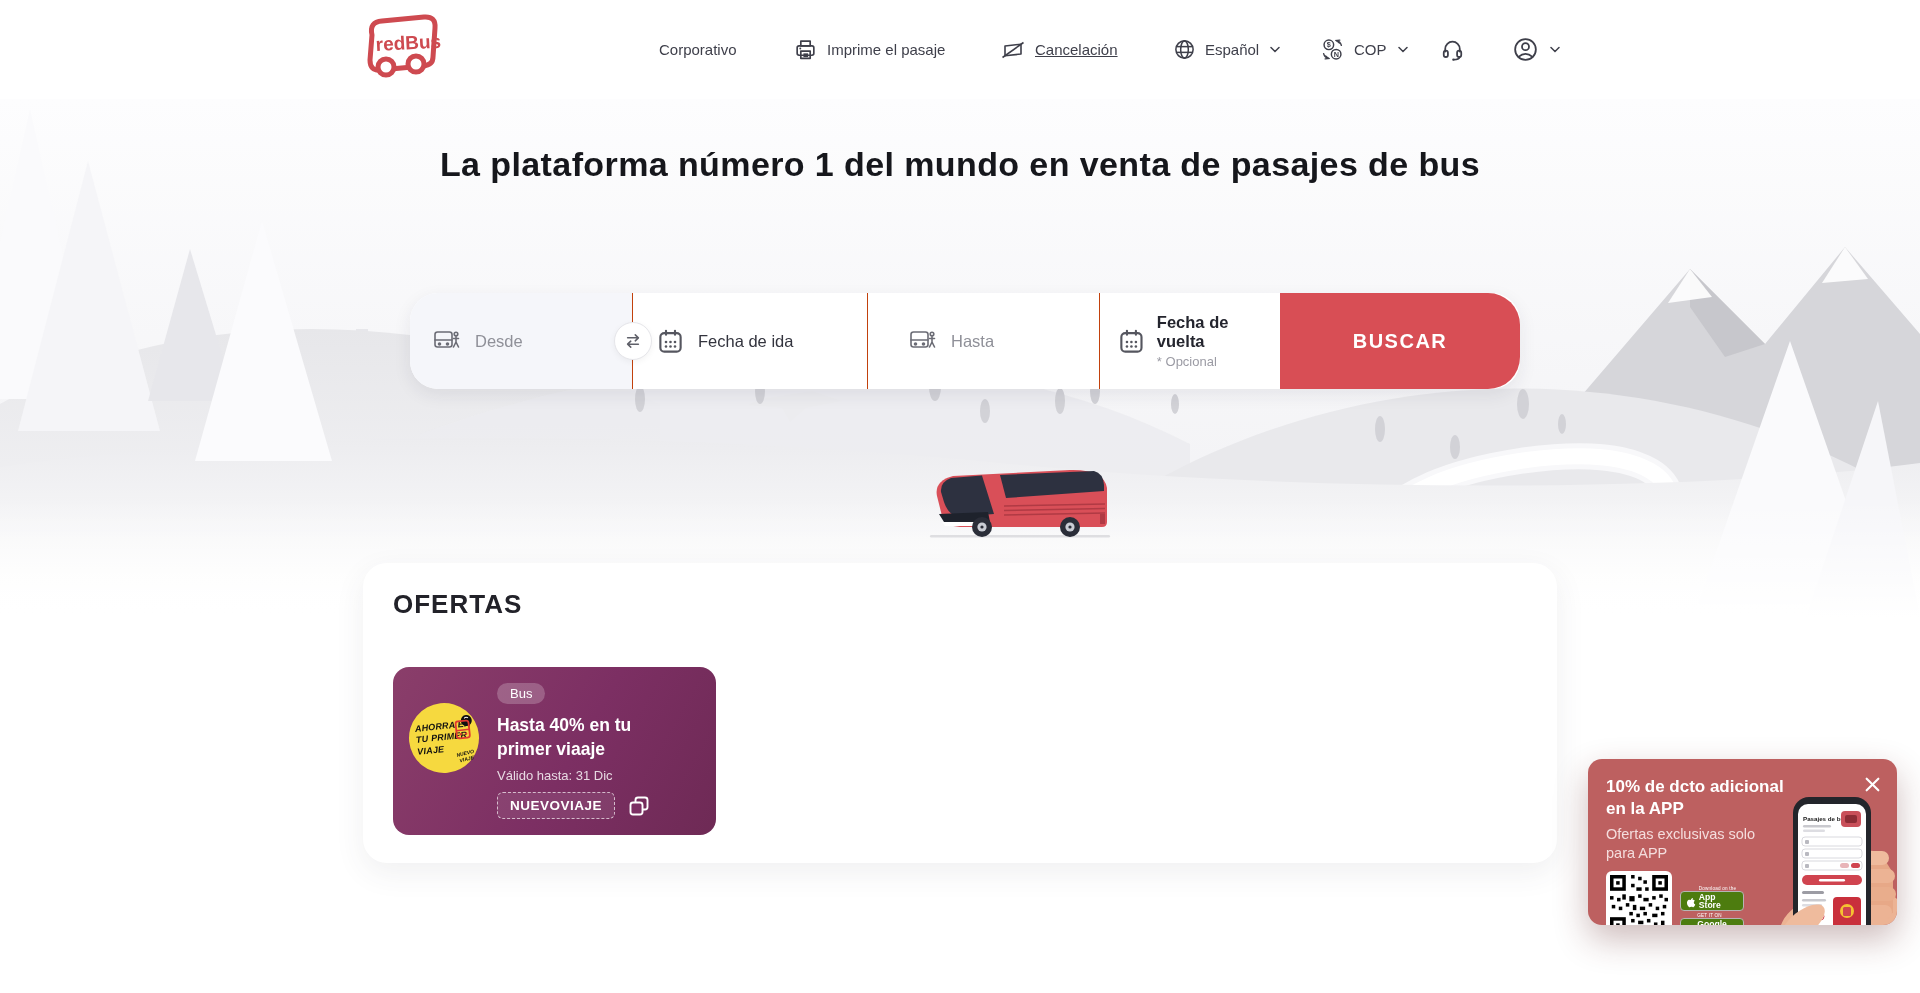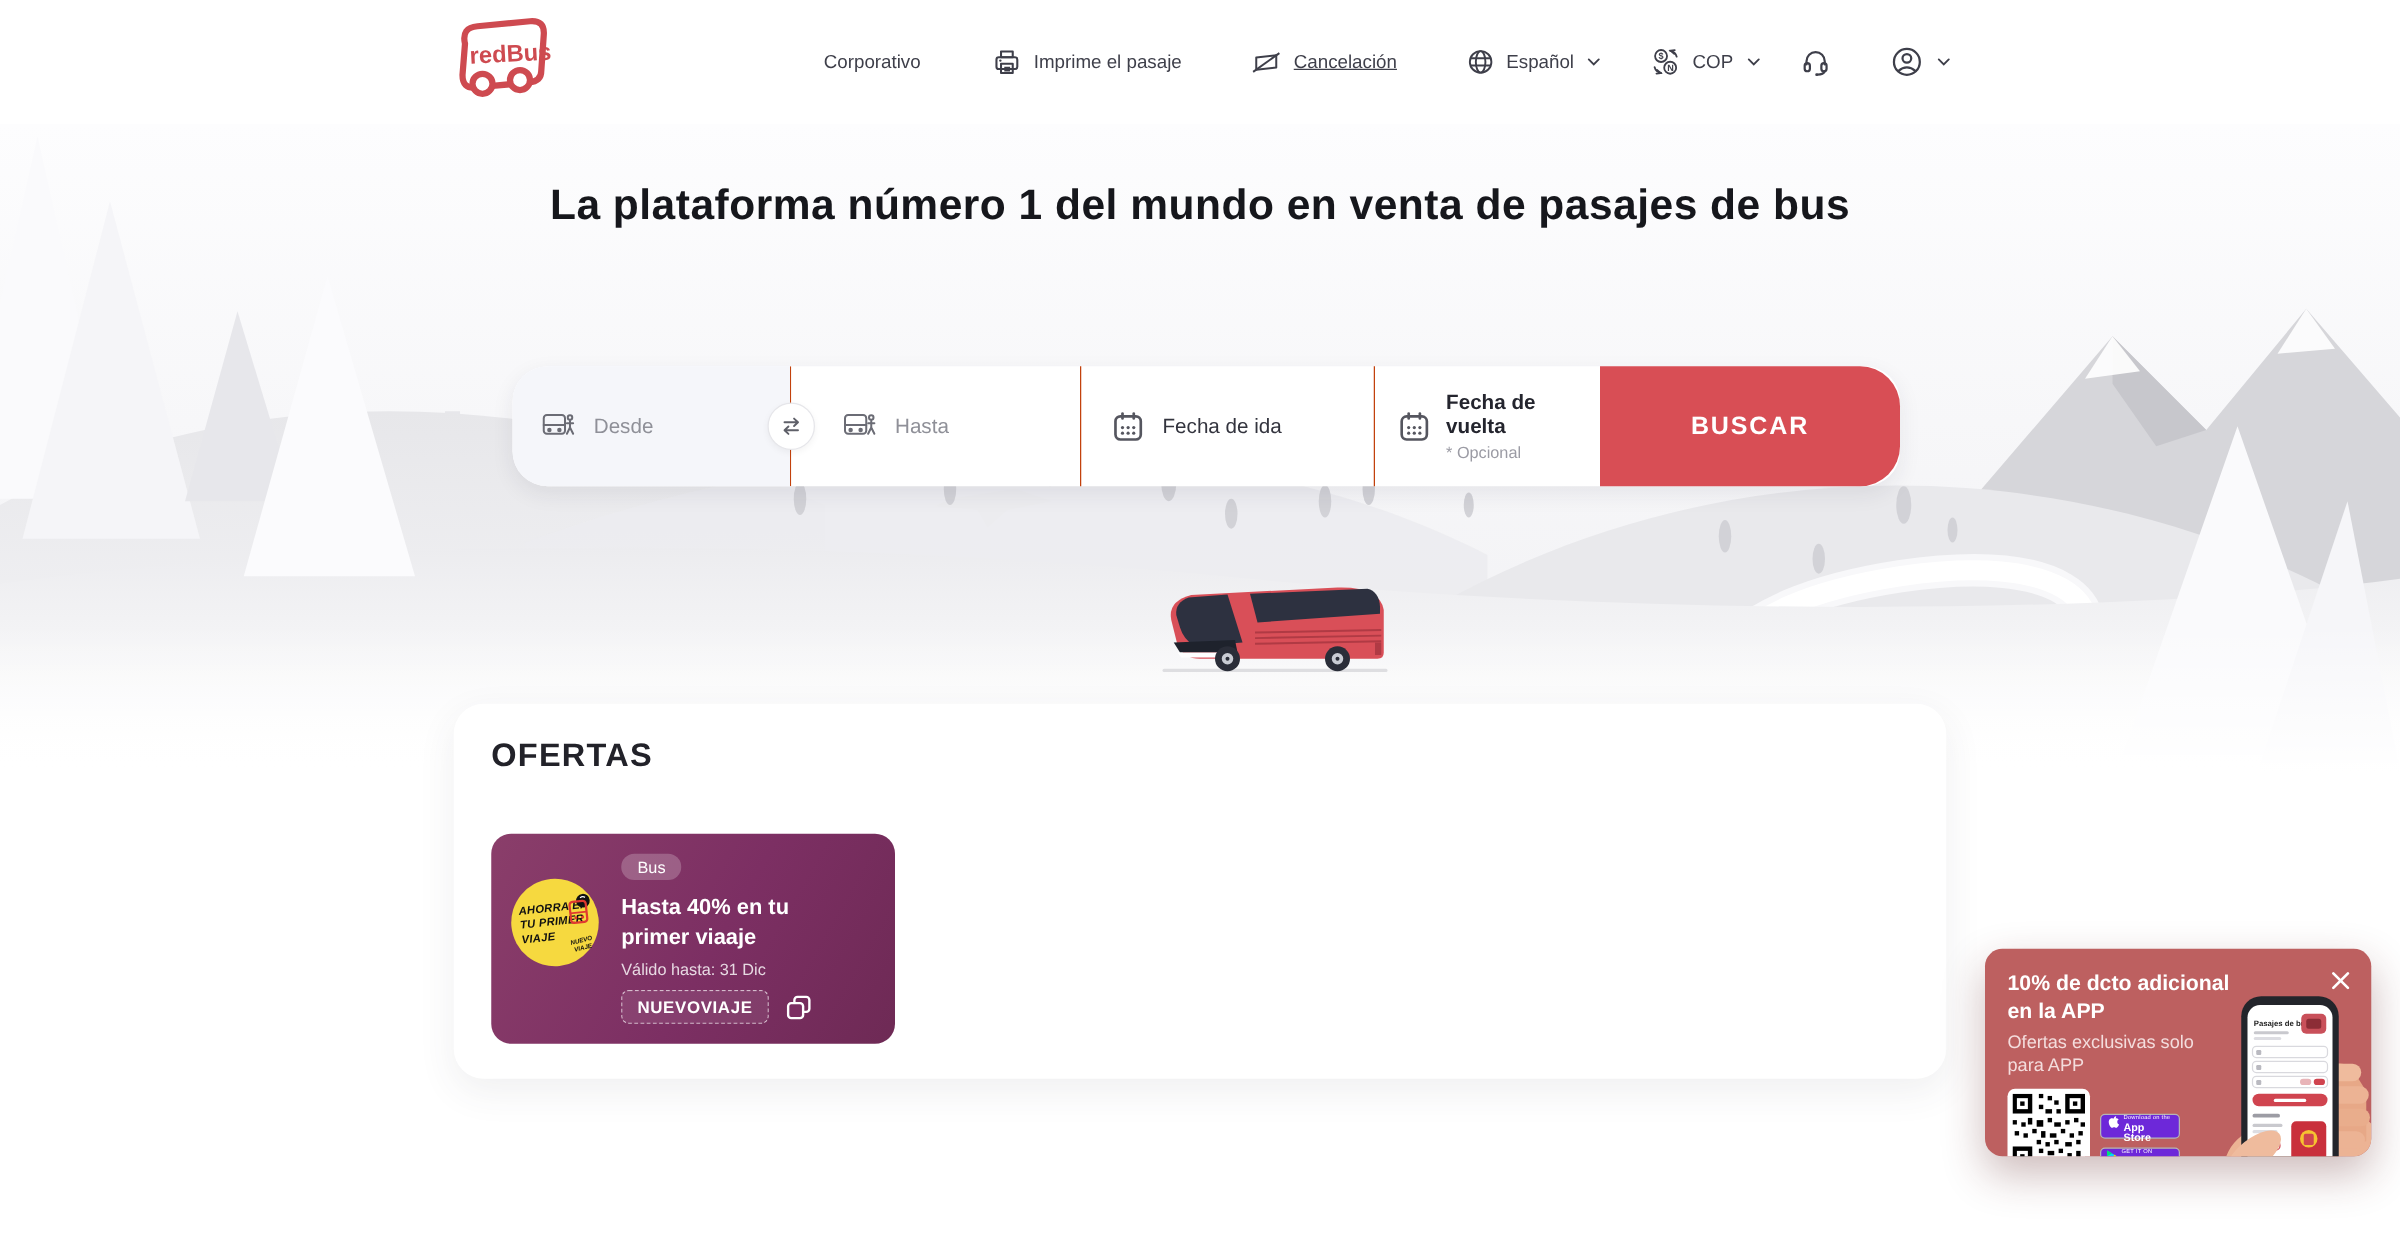--- a/index.html
+++ b/index.html
@@ -73,22 +73,22 @@
   .app-banner { position:absolute; left:1588px; top:759px; width:309px; height:166px; background:#bd6060;
                 border-radius:14px; box-shadow:0 14px 34px rgba(90,30,30,.30); z-index:40; overflow:hidden; }
   .ab-title { position:absolute; left:18px; top:17px; width:180px; font-size:17px; font-weight:bold;
               color:#ffffff; line-height:1.28; }
   .ab-sub { position:absolute; left:18px; top:66px; width:178px; font-size:14.5px; color:#f4dddd; line-height:1.32; }
   .ab-close { position:absolute; right:12px; top:12px; width:26px; height:26px; display:flex; align-items:center;
               justify-content:center; cursor:pointer; }
   .ab-qr { position:absolute; left:18px; top:112px; width:66px; height:66px; background:#ffffff; border-radius:6px;
            padding:4px; }
   .store-col { position:absolute; left:92px; top:132px; display:flex; flex-direction:column; gap:7px; }
-  .store-badge { width:64px; height:20px; background:#6d28d9; border:1px solid #b5b5b5; border-radius:4px;
-                 display:flex; align-items:flex-start; gap:3px; padding:0 4px; cursor:pointer; }
+  .store-badge { width:64px; height:20px; background:#4d7c0f; border:1px solid #b5b5b5; border-radius:4px;
+                 display:flex; align-items:flex-end; gap:3px; padding:0 4px; cursor:pointer; }
   .store-txt { display:flex; flex-direction:column; line-height:1; }
   .store-txt .t { font-size:4.6px; color:#ffffff; letter-spacing:.2px; }
   .store-txt .b { font-size:8.6px; font-weight:bold; color:#ffffff; margin-top:1px; }
   .ab-phone { position:absolute; right:0; top:36px; width:156px; height:168px; }
 </style>
 </head>
 <body>
 
 <div id="page">
 
@@ -204,46 +204,46 @@
         <svg width="30" height="26" viewBox="0 0 30 26" fill="none" stroke="#6b6c75" stroke-width="1.6" stroke-linecap="round" stroke-linejoin="round">
           <rect x="3" y="4" width="17" height="15" rx="2.5"></rect>
           <line x1="3" y1="12" x2="20" y2="12"></line>
           <circle cx="7.5" cy="16" r="1" fill="#6b6c75"></circle>
             <circle cx="15.5" cy="16" r="1" fill="#6b6c75"></circle>
           <circle cx="24" cy="6" r="1.8"></circle>
           <path d="M24,8.5 L24,14 L21.5,19 M24,14 L26.5,19 M21.5,10.5 L26.5,10.5"></path>
         </svg>
         <span class="sb-ph">Desde</span>
       </div>
-      <div class="sb-field sb-to">
-        <svg width="30" height="26" viewBox="0 0 30 26" fill="none" stroke="#6b6c75" stroke-width="1.6" stroke-linecap="round" stroke-linejoin="round">
-          <rect x="3" y="4" width="17" height="15" rx="2.5"></rect>
-          <line x1="3" y1="12" x2="20" y2="12"></line>
-          <circle cx="7.5" cy="16" r="1" fill="#6b6c75"></circle>
-            <circle cx="15.5" cy="16" r="1" fill="#6b6c75"></circle>
-          <circle cx="24" cy="6" r="1.8"></circle>
-          <path d="M24,8.5 L24,14 L21.5,19 M24,14 L26.5,19 M21.5,10.5 L26.5,10.5"></path>
-        </svg>
-        <span class="sb-ph">Hasta</span>
-      </div>
       <div class="sb-field sb-date1">
         <svg width="27" height="27" viewBox="0 0 24 24" fill="none" stroke="#55565f" stroke-width="1.9" stroke-linecap="round">
           <rect x="3" y="4.5" width="18" height="16.5" rx="3.5"></rect>
           <line x1="8" y1="2.5" x2="8" y2="6"></line>
             <line x1="16" y1="2.5" x2="16" y2="6"></line>
           <g fill="#55565f" stroke="none">
             <circle cx="8" cy="12.5" r="1.15"></circle>
               <circle cx="12" cy="12.5" r="1.15"></circle>
               <circle cx="16" cy="12.5" r="1.15"></circle>
             <circle cx="8" cy="16.5" r="1.15"></circle>
               <circle cx="12" cy="16.5" r="1.15"></circle>
               <circle cx="16" cy="16.5" r="1.15"></circle>
           </g>
         </svg>
         <span class="sb-dark">Fecha de ida</span>
+      </div>
+      <div class="sb-field sb-to">
+        <svg width="30" height="26" viewBox="0 0 30 26" fill="none" stroke="#6b6c75" stroke-width="1.6" stroke-linecap="round" stroke-linejoin="round">
+          <rect x="3" y="4" width="17" height="15" rx="2.5"></rect>
+          <line x1="3" y1="12" x2="20" y2="12"></line>
+          <circle cx="7.5" cy="16" r="1" fill="#6b6c75"></circle>
+            <circle cx="15.5" cy="16" r="1" fill="#6b6c75"></circle>
+          <circle cx="24" cy="6" r="1.8"></circle>
+          <path d="M24,8.5 L24,14 L21.5,19 M24,14 L26.5,19 M21.5,10.5 L26.5,10.5"></path>
+        </svg>
+        <span class="sb-ph">Hasta</span>
       </div>
       <div class="sb-field sb-date2">
         <svg width="27" height="27" viewBox="0 0 24 24" fill="none" stroke="#55565f" stroke-width="1.9" stroke-linecap="round">
           <rect x="3" y="4.5" width="18" height="16.5" rx="3.5"></rect>
           <line x1="8" y1="2.5" x2="8" y2="6"></line>
             <line x1="16" y1="2.5" x2="16" y2="6"></line>
           <g fill="#55565f" stroke="none">
             <circle cx="8" cy="12.5" r="1.15"></circle>
               <circle cx="12" cy="12.5" r="1.15"></circle>
               <circle cx="16" cy="12.5" r="1.15"></circle>

